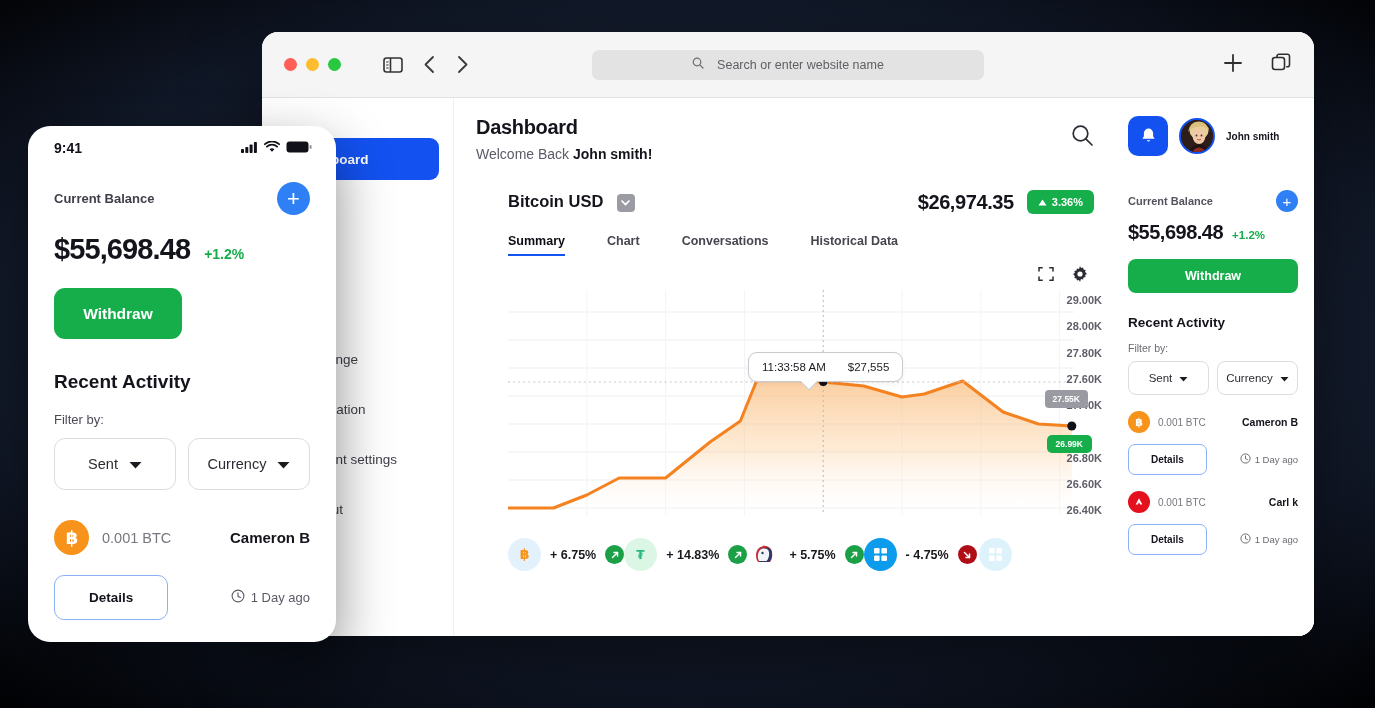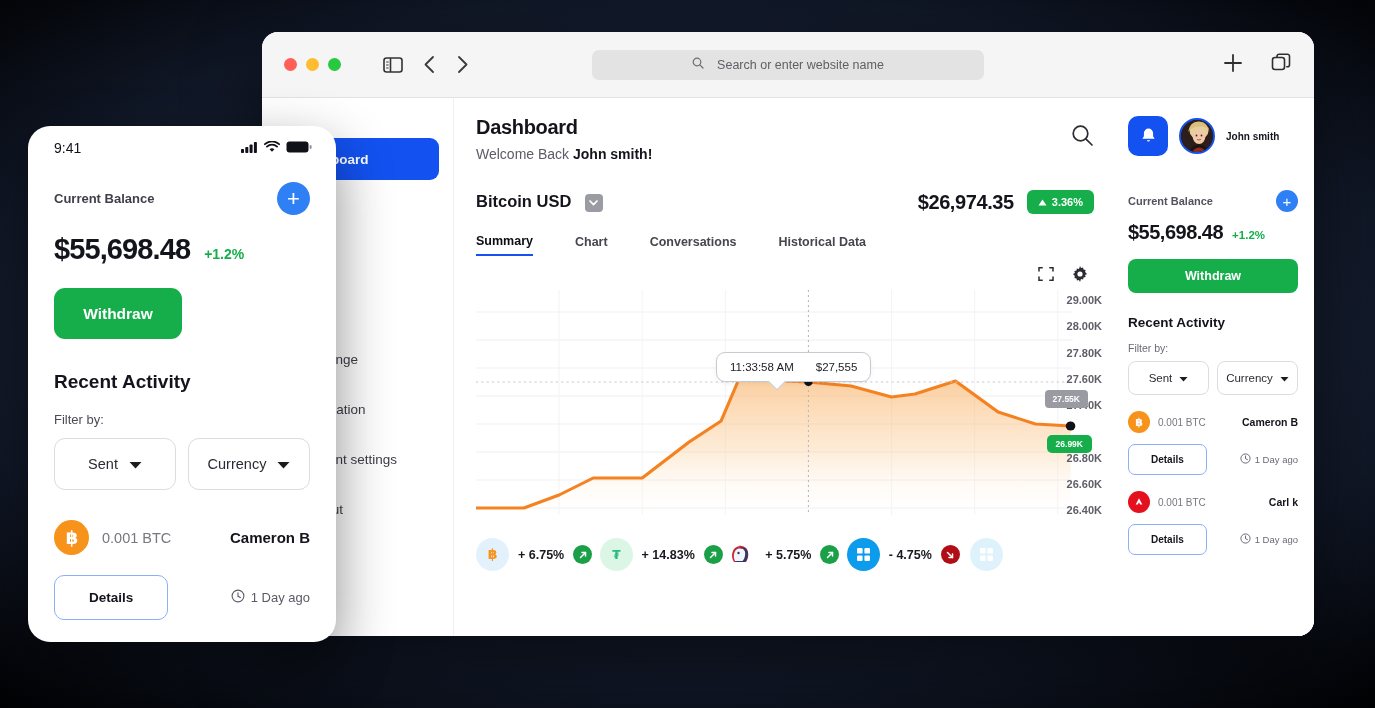--- a/index.html
+++ b/index.html
@@ -93,36 +93,36 @@
     flex: 1 1 auto; padding: 18px 20px 0 22px;
     position: relative; min-width: 0;
   }
   #main-head { display: flex; align-items: flex-start; }
   #page-title { font-size: 20px; font-weight: 700; color: #14141c; letter-spacing: -0.3px; }
   #welcome { font-size: 14px; color: #5c5c68; margin-top: 7px; }
   #welcome b { color: #14141c; font-weight: 700; }
   #search-btn { margin-left: auto; margin-top: 8px; cursor: pointer; color: #2b2b33; }
 
   
-  #chartcard { margin-top: 28px; }
+  #chartcard { margin-top: 28px; margin-left: 32px; }
   #chart-top { display: flex; align-items: center; }
   #pair { font-size: 16.5px; font-weight: 700; color: #14141c; }
   #pair-caret {
     width: 18px; height: 18px; border-radius: 4px; background: #9b9ba3;
     display: inline-flex; align-items: center; justify-content: center;
     margin-left: 9px; vertical-align: middle;
   }
   #price-wrap { margin-left: auto; display: flex; align-items: center; gap: 13px; }
   #price { font-size: 20px; font-weight: 700; color: #14141c; letter-spacing: -0.4px; }
   #chg-badge {
     background: #16ae4b; color: #fff; font-size: 11px; font-weight: 700;
     border-radius: 6px; padding: 6px 11px; display: flex; align-items: center; gap: 5px;
   }
 
-  #tabsrow { display: flex; align-items: center; margin-top: 20px; }
+  #tabsrow { display: flex; align-items: flex-start; margin-top: 20px; }
   .ctab {
     font-size: 12.5px; color: #46464f; font-weight: 600;
     margin-right: 42px; padding-bottom: 6px; cursor: pointer; white-space: nowrap;
   }
   .ctab.active { color: #0d0d14; border-bottom: 2.5px solid #1352f1; }
   #ranges { margin-left: auto; display: flex; align-items: center; gap: 4px; }
   .rng {
     font-size: 11.5px; font-weight: 700; color: #46464f;
     padding: 7px 11px; border-radius: 7px; cursor: pointer;
   }
@@ -230,21 +230,21 @@
     position: absolute; left: 28px; top: 126px;
     width: 308px; height: 516px;
     background: #fff; border-radius: 22px;
     box-shadow: 0 22px 55px rgba(0,0,0,0.45);
     overflow: hidden;
   }
   #statusbar {
     height: 44px; display: flex; align-items: center;
     padding: 0 24px 0 26px;
   }
-  #clock { font-size: 14px; font-weight: 400; color: #11111a; }
+  #clock { font-size: 14px; font-weight: 700; color: #11111a; }
   #status-icons { margin-left: auto; display: flex; align-items: center; gap: 6px; }
   #phone-body { padding: 12px 26px 0 26px; }
   #p-bal-row { display: flex; align-items: center; }
   #p-bal-label { font-size: 13px; color: #3f3f4a; font-weight: 600; }
   #p-plus {
     margin-left: auto; width: 33px; height: 33px; border-radius: 50%;
     background: #2f80f5; display: flex; align-items: center; justify-content: center;
     color: #fff; font-size: 22px; font-weight: 300; line-height: 1;
   }
   #p-amt-row { display: flex; align-items: baseline; gap: 14px; margin-top: 18px; }

